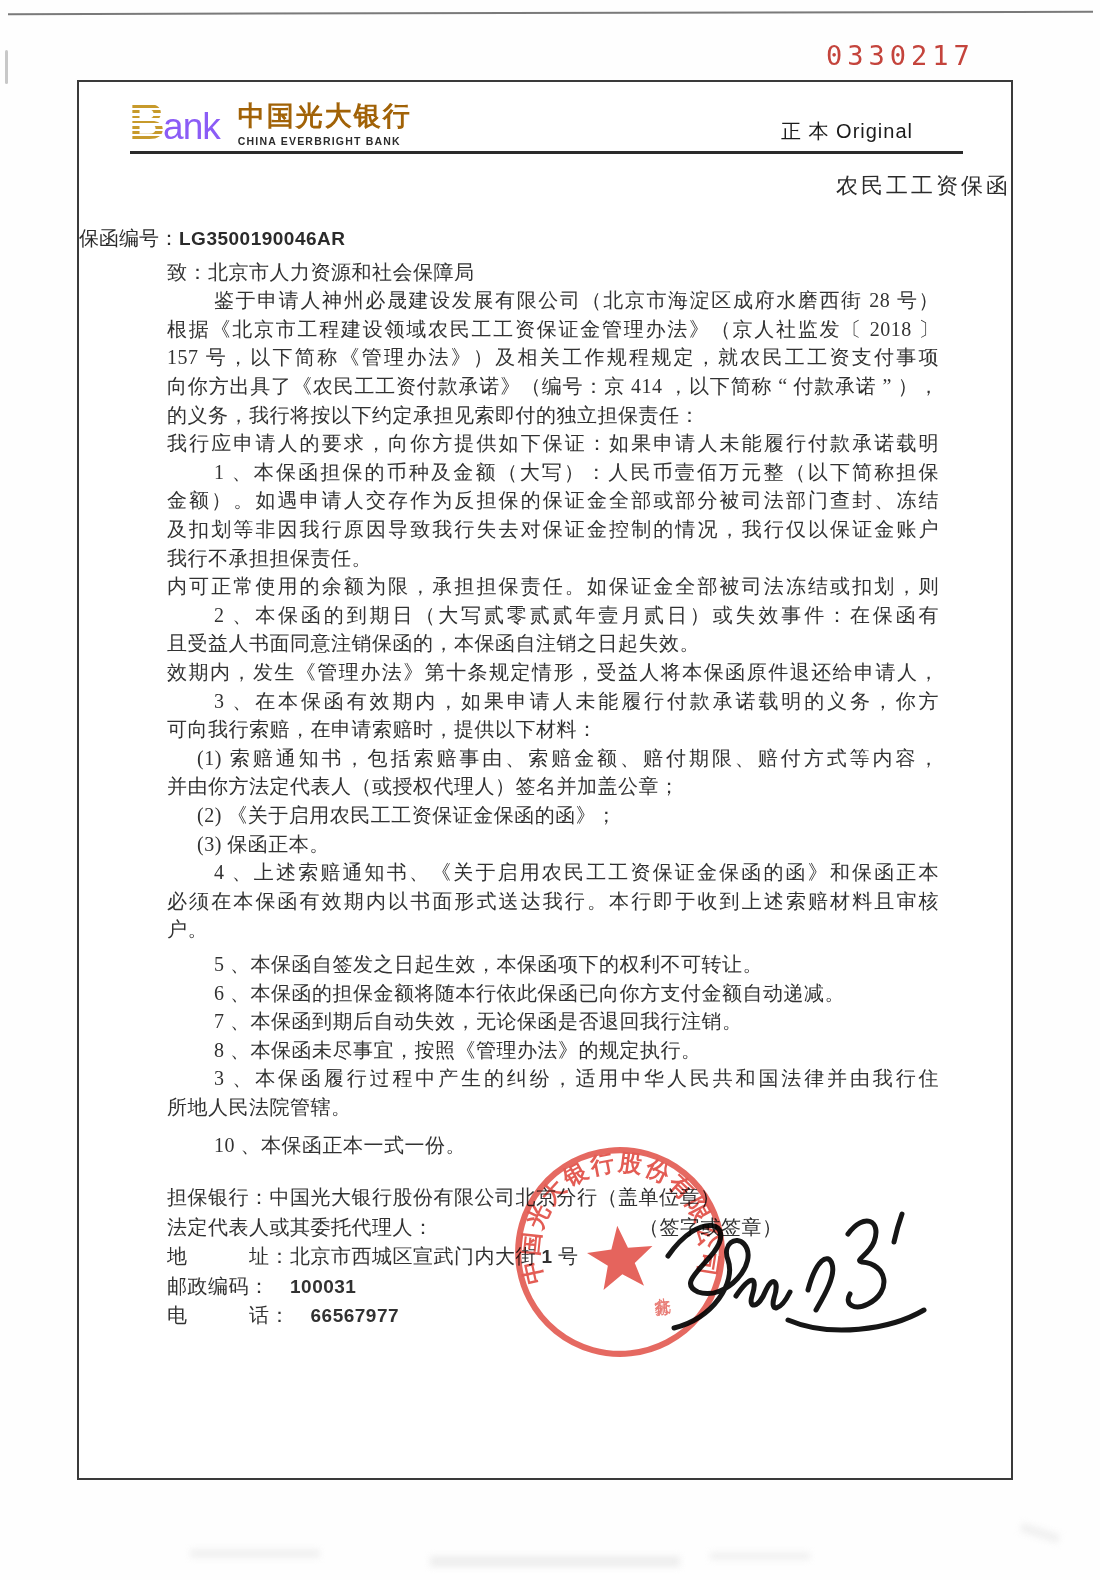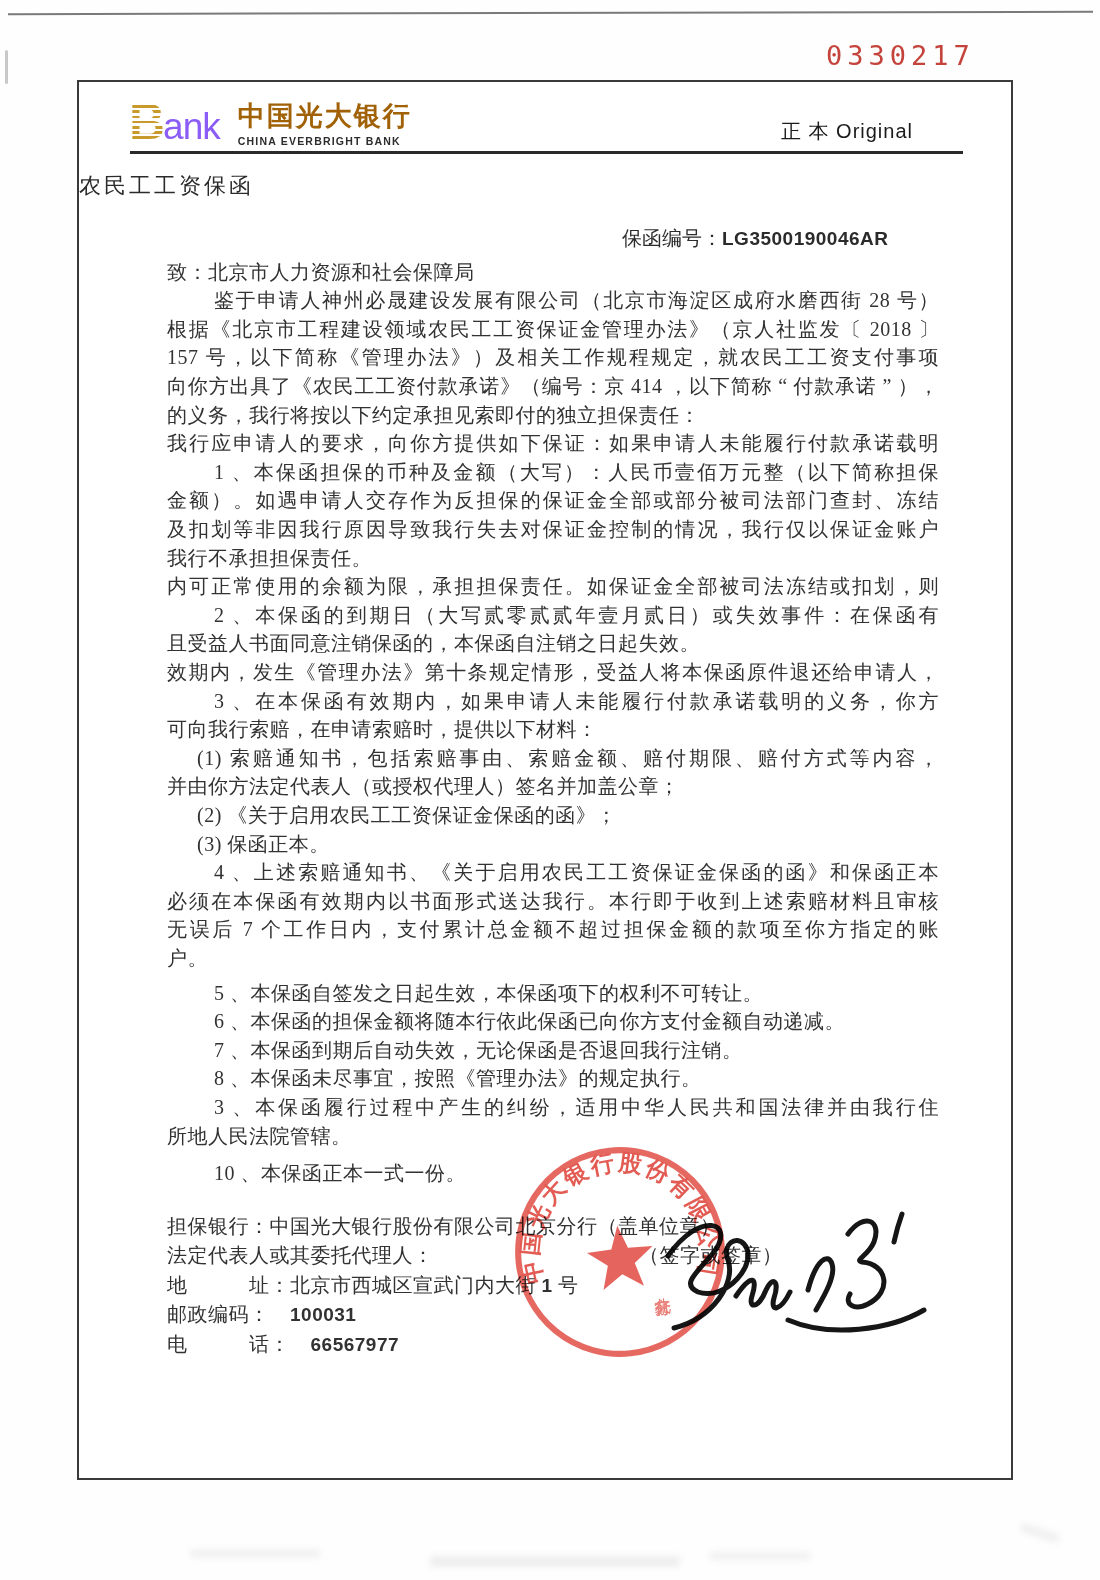--- a/index.html
+++ b/index.html
@@ -52,23 +52,23 @@
     font-size:10.5px;color:#2c2c2c;letter-spacing:1.2px;margin-top:3px;font-weight:bold;
   }
   .copy-label{
     margin-left:auto;align-self:flex-end;
     font-family:"Liberation Sans","DejaVu Sans",sans-serif;
     font-size:20px;color:#1b1b1b;letter-spacing:1px;padding-bottom:2px;padding-right:48px;
   }
   .hdr-rule{margin:4px 48px 0 51px;border-top:3px solid #2a2a2a;}
   
   .doc-title{
-    text-align:left;margin-top:17px;font-size:22px;letter-spacing:3px;color:#2b2b2b;
+    text-align:right;margin-top:17px;font-size:22px;letter-spacing:3px;color:#2b2b2b;
   }
-  .ref-line{margin-top:24px;padding-left:543px;font-size:20px;color:#2b2b2b;}
+  .ref-line{margin-top:24px;font-size:20px;color:#2b2b2b;}
   .ref-line .num{font-family:"Liberation Sans","DejaVu Sans",sans-serif;font-weight:bold;font-size:19px;letter-spacing:.5px;}
   
   .body-text{margin-top:6px;padding:0 72px 0 88px;font-size:20px;color:#323232;}
   .ln{line-height:28.6px;text-align:justify;letter-spacing:.5px;}
   .ln.full{text-align-last:justify;}
   .ln.ind2{text-indent:2.35em;}
   .ln.ind1{text-indent:1.5em;}
   
   .footer{margin-top:24px;padding:0 72px 0 88px;font-size:20px;color:#323232;}
   .f-ln{line-height:29.5px;position:relative;letter-spacing:.5px;}
@@ -129,21 +129,20 @@
       <div class="ln">且受益人书面同意注销保函的，本保函自注销之日起失效。</div>
       <div class="ln full">效期内，发生《管理办法》第十条规定情形，受益人将本保函原件退还给申请人，</div>
       <div class="ln full ind2">3 、在本保函有效期内，如果申请人未能履行付款承诺载明的义务，你方</div>
       <div class="ln">可向我行索赔，在申请索赔时，提供以下材料：</div>
       <div class="ln full ind1">(1) 索赔通知书，包括索赔事由、索赔金额、赔付期限、赔付方式等内容，</div>
       <div class="ln">并由你方法定代表人（或授权代理人）签名并加盖公章；</div>
       <div class="ln ind1">(2) 《关于启用农民工工资保证金保函的函》；</div>
       <div class="ln ind1">(3) 保函正本。</div>
       <div class="ln full ind2">4 、上述索赔通知书、《关于启用农民工工资保证金保函的函》和保函正本</div>
       <div class="ln full">必须在本保函有效期内以书面形式送达我行。本行即于收到上述索赔材料且审核</div>
-      <div class="ln full">无误后 7 个工作日内，支付累计总金额不超过担保金额的款项至你方指定的账</div>
       <div class="ln">户。</div>
       <div class="ln ind2" style="margin-top: 6px;">5 、本保函自签发之日起生效，本保函项下的权利不可转让。</div>
       <div class="ln ind2">6 、本保函的担保金额将随本行依此保函已向你方支付金额自动递减。</div>
       <div class="ln ind2">7 、本保函到期后自动失效，无论保函是否退回我行注销。</div>
       <div class="ln ind2">8 、本保函未尽事宜，按照《管理办法》的规定执行。</div>
       <div class="ln full ind2">3 、本保函履行过程中产生的纠纷，适用中华人民共和国法律并由我行住</div>
       <div class="ln">所地人民法院管辖。</div>
       <div class="ln ind2" style="margin-top: 9px;">10 、本保函正本一式一份。</div>
     </div>
 

